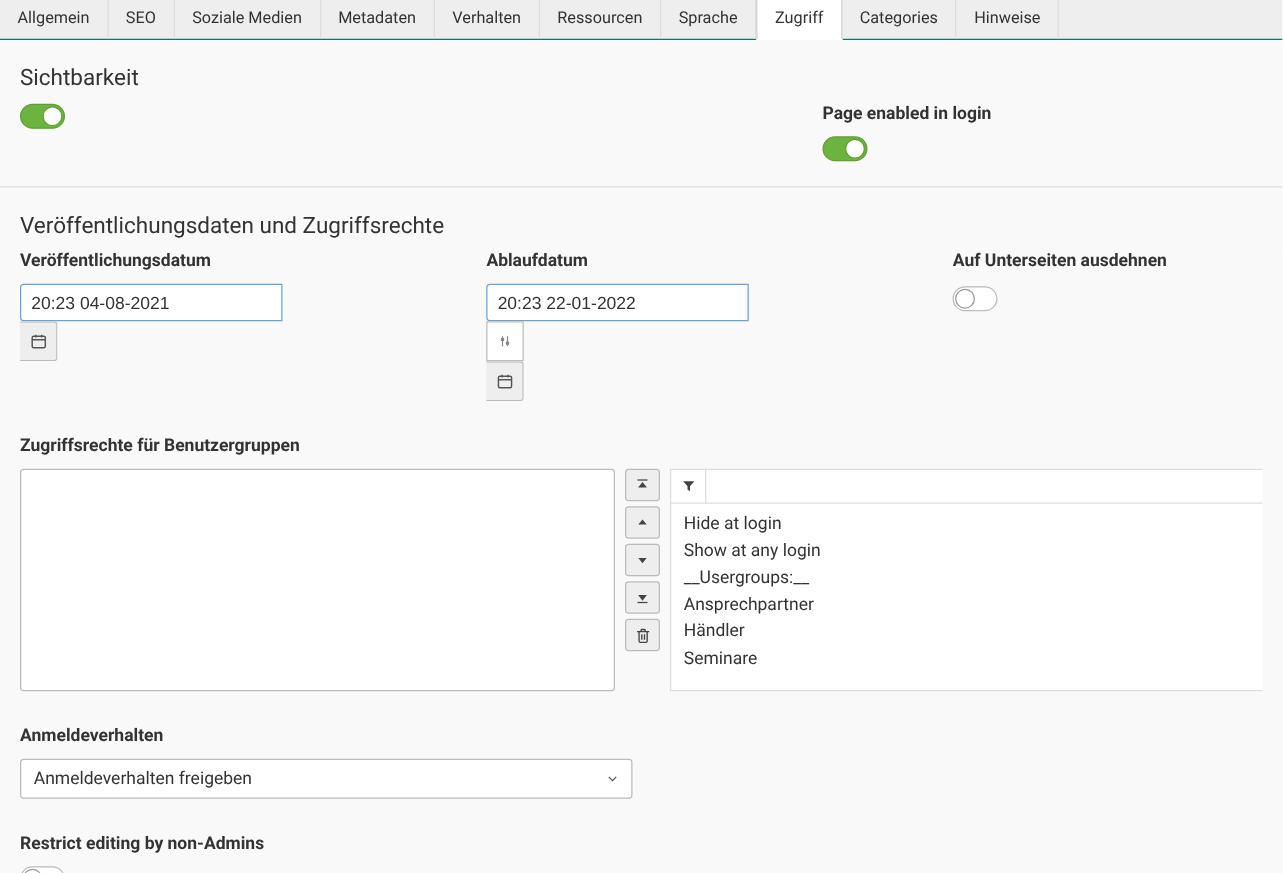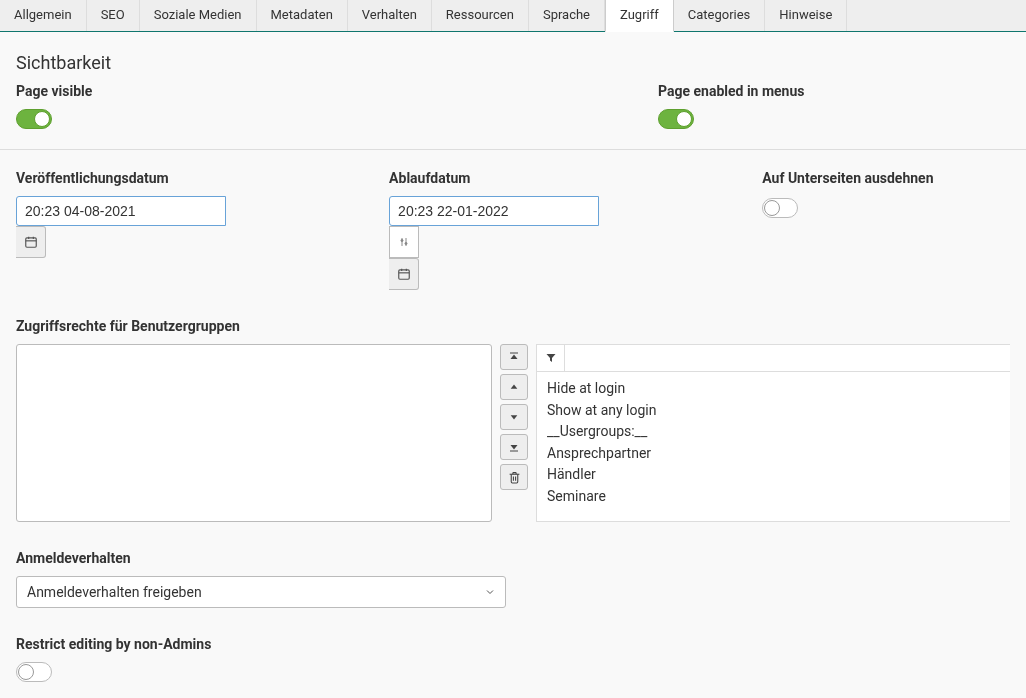--- a/index.html
+++ b/index.html
@@ -252,35 +252,35 @@
     <div class="tab active">Zugriff</div>
     <div class="tab">Categories</div>
     <div class="tab">Hinweise</div>
   </div>
 
 <div class="panel">
 
   <h2>Sichtbarkeit</h2>
   <div class="row2">
     <div class="col">
-      <div class="bold-label">Page visible</div>
       <div class="toggle on">
           <div class="knob"></div>
         </div>
     </div>
     <div class="col" style="margin-left:230px;">
-      <div class="bold-label">Page enabled in menus</div>
+      <div class="bold-label">Page enabled in login</div>
       <div class="toggle on">
           <div class="knob"></div>
         </div>
     </div>
   </div>
 
   <hr class="divider">
 
+  <h2>Veröffentlichungsdaten und Zugriffsrechte</h2>
   <div class="row3">
     <div style="width:360px;">
       <div class="bold-label">Veröffentlichungsdatum</div>
       <div class="date-group" style="width:210px;">
         <input class="date-input" value="20:23 04-08-2021" style="">
         <div class="date-btn">
           <span>
             <svg width="14" height="14" viewBox="0 0 24 24" fill="none" stroke="#555" stroke-width="2">
                 <rect x="3" y="5" width="18" height="16" rx="2"></rect>
                 <line x1="3" y1="10" x2="21" y2="10"></line>

